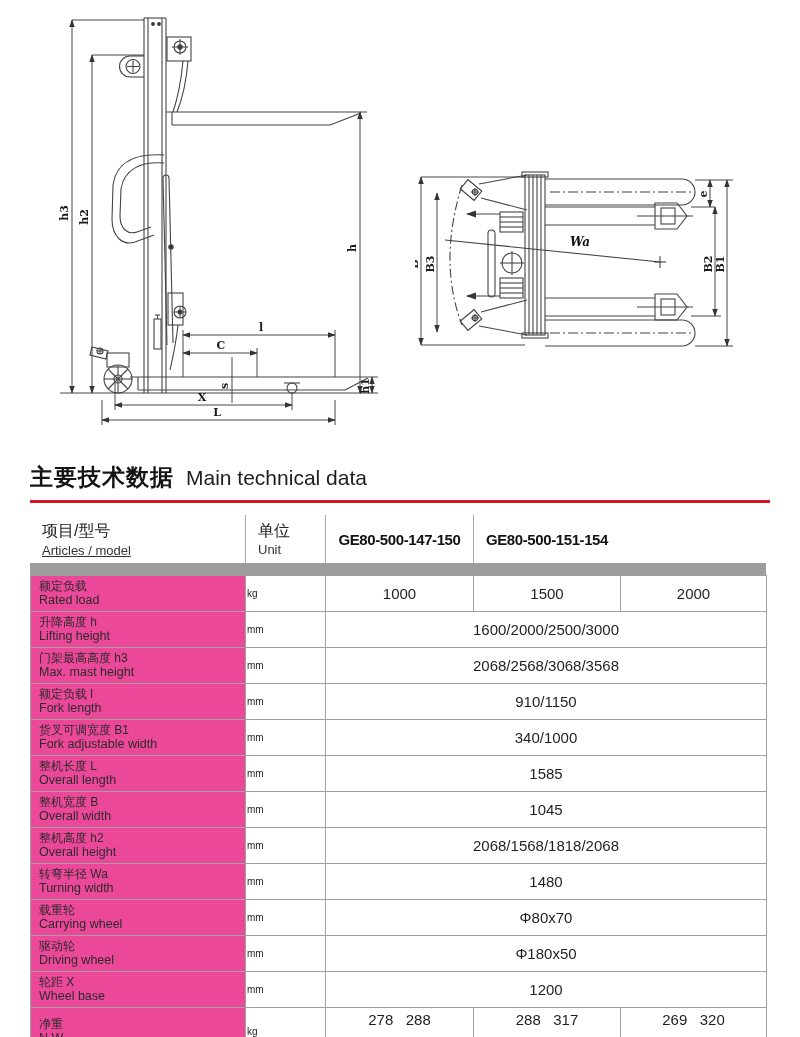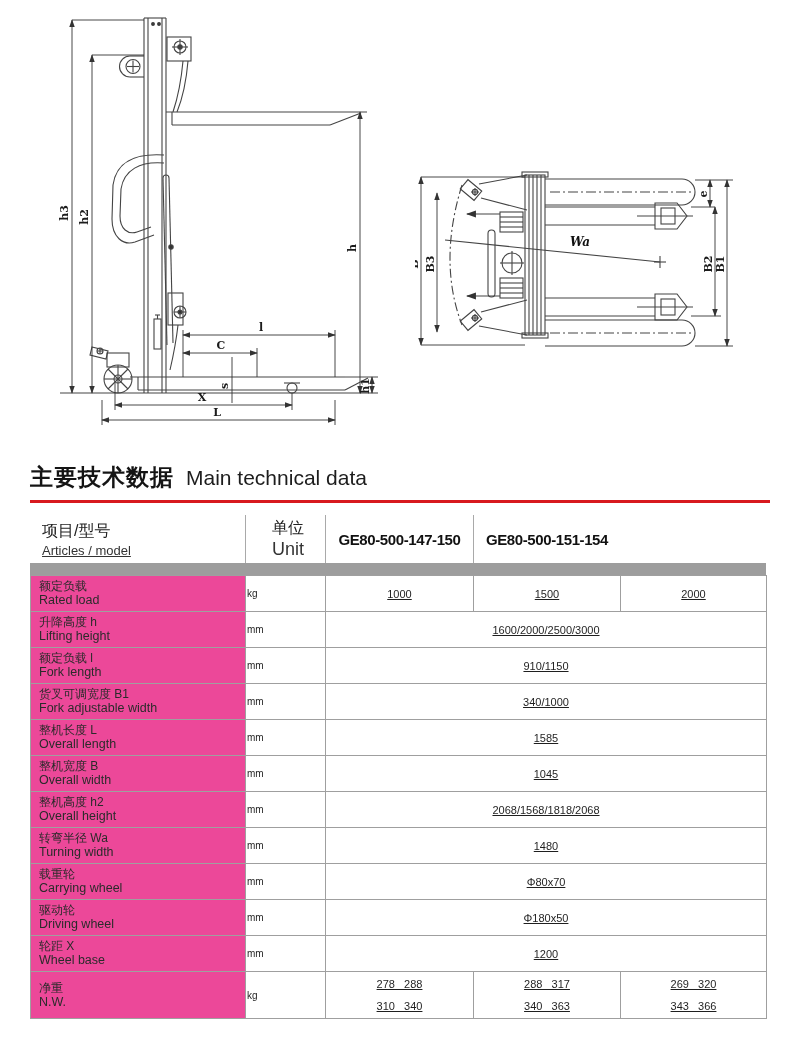--- a/index.html
+++ b/index.html
@@ -21,33 +21,33 @@
   .red-rule{height:3px;background:#d8191f;margin-top:7px;width:740px;}
 
   
   .spec{margin:12px 30px 0 30px;width:736px;}
   .spec-header{display:grid;grid-template-columns:215px 80px 148px 147px 146px;height:48px;}
   .spec-header .hcell{display:flex;flex-direction:column;justify-content:center;}
   .spec-header .hcell + .hcell{border-left:1px solid #a9a9a9;}
   .h-articles{padding-left:12px;}
   .h-articles .zh{font-size:16px;color:#222;}
   .h-articles .en{font-size:13px;color:#333;margin-top:1px;text-decoration:underline;}
-  .h-unit{padding-left:26px;}
+  .h-unit{padding-left:12px;}
   .h-unit .zh{font-size:16px;color:#222;}
-  .h-unit .en{font-size:18px;color:#333;margin-top:0;}
+  .h-unit .en{font-size:13px;color:#333;margin-top:0;}
   .h-model{align-items:center;text-align:center;font-weight:bold;font-size:15px;letter-spacing:-0.4px;color:#111;}
   .gray-band{height:12px;background:#9d9d9d;width:736px;}
 
   table.spec-table{border-collapse:collapse;table-layout:fixed;width:736px;margin-top:0;}
   table.spec-table td{border:1px solid #9f9f9f;vertical-align:middle;}
   td.label-cell{background:#ec4899;padding:3px 6px 3px 8px;height:27px;margin-left:19px;}
   td.label-cell .zh{font-size:12px;line-height:14px;color:#2b2b2b;}
   td.label-cell .en{font-size:12.5px;line-height:15px;color:#2b2b2b;}
   td.unit-cell{text-align:left;font-size:10px;color:#1f1f1f;}
-  td.value-cell{text-align:center;font-size:11px;color:#1f1f1f;white-space:pre-wrap;line-height:22px;text-decoration:underline;}
+  td.value-cell{text-align:center;font-size:15px;color:#1f1f1f;white-space:pre-wrap;line-height:22px;}
 </style>
 </head>
 <body>
 
 <div class="drawings">
 
   <svg id="side-view" width="370" height="430" viewBox="0 0 370 430">
     <defs>
       <marker id="arr" viewBox="0 0 10 10" refX="9" refY="5" markerWidth="9" markerHeight="9" orient="auto-start-reverse">
         <path d="M0,1.5 L10,5 L0,8.5 z" fill="#333"></path>
@@ -330,20 +330,28 @@
         <tr>
           <td class="label-cell">
             <div class="zh">升降高度 h</div>
             <div class="en">Lifting height</div>
           </td>
           <td class="unit-cell">mm</td>
           <td class="value-cell" colspan="3">1600/2000/2500/3000</td>
         </tr>
         <tr>
           <td class="label-cell">
+            <div class="zh">门架最高高度 h3</div>
+            <div class="en">Max. mast height</div>
+          </td>
+          <td class="unit-cell">mm</td>
+          <td class="value-cell" colspan="3">2068/2568/3068/3568</td>
+        </tr>
+        <tr>
+          <td class="label-cell">
             <div class="zh">额定负载 l</div>
             <div class="en">Fork length</div>
           </td>
           <td class="unit-cell">mm</td>
           <td class="value-cell" colspan="3">910/1150</td>
         </tr>
         <tr>
           <td class="label-cell">
             <div class="zh">货叉可调宽度 B1</div>
             <div class="en">Fork adjustable width</div>

